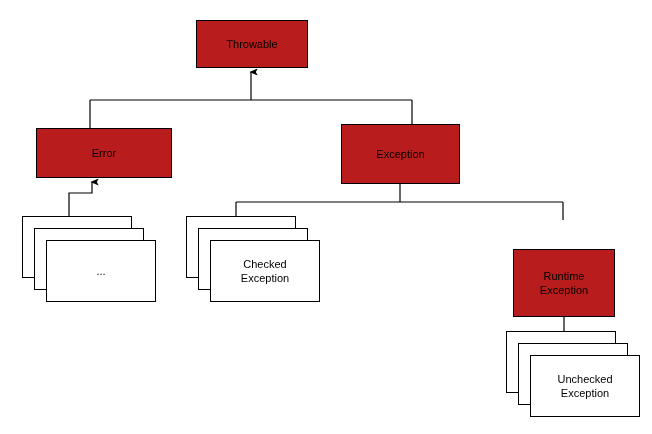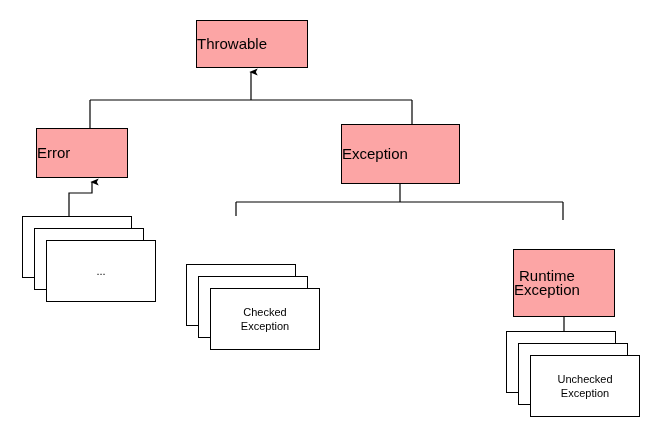--- a/index.html
+++ b/index.html
@@ -19,26 +19,26 @@
     position: absolute;
     left: 0;
     top: 0;
     width: 652px;
     height: 434px;
   }
   .node {
     position: absolute;
     box-sizing: border-box;
     border: 1px solid #000000;
-    background: #fca5a5;
+    background: #b91c1c;
     display: flex;
     align-items: center;
-    justify-content: flex-start;
+    justify-content: center;
     text-align: center;
-    font-size: 15px;
+    font-size: 11px;
     line-height: 14px;
     color: #000000;
     z-index: 5;
   }
   .stack {
     position: absolute;
     z-index: 4;
   }
   .stack .layer {
     position: absolute;
@@ -92,42 +92,42 @@
 
     <g>
       <path d="M 564,331 L 564,292" stroke="#000000" stroke-width="1.2" fill="none" marker-end="url(#arrowUp)"></path>
     </g>
   </svg>
 
   <div class="node" style="left:196px; top:20px; width:112px; height:48px;">
     <span class="label">Throwable</span>
   </div>
 
-  <div class="node" style="left:36px; top:128px; width:92px; height:50px;">
+  <div class="node" style="left:36px; top:128px; width:136px; height:50px;">
     <span class="label">Error</span>
   </div>
 
   <div class="node" style="left:341px; top:124px; width:119px; height:60px;">
     <span class="label">Exception</span>
   </div>
 
   <div class="node" style="left:513px; top:220px; width:102px; height:68px;margin-top:29px;">
     <span class="label">Runtime
 Exception</span>
   </div>
 
   <div class="stack" style="left:22px; top:216px; width:134px; height:86px;">
     <div class="layer back2" style="width:110px; height:62px;"></div>
     <div class="layer back1" style="width:110px; height:62px;"></div>
     <div class="layer front" style="width:110px; height:62px;">
       <span class="label">...</span>
     </div>
   </div>
 
-  <div class="stack" style="left:186px; top:216px; width:134px; height:86px;margin-top:48px;">
+  <div class="stack" style="left:186px; top:216px; width:134px; height:86px;">
     <div class="layer back2" style="width:110px; height:62px;"></div>
     <div class="layer back1" style="width:110px; height:62px;"></div>
     <div class="layer front" style="width:110px; height:62px;">
       <span class="label">Checked
 Exception</span>
     </div>
   </div>
 
   <div class="stack" style="left:506px; top:331px; width:134px; height:111px;">
     <div class="layer back2" style="width:110px; height:62px;"></div>

